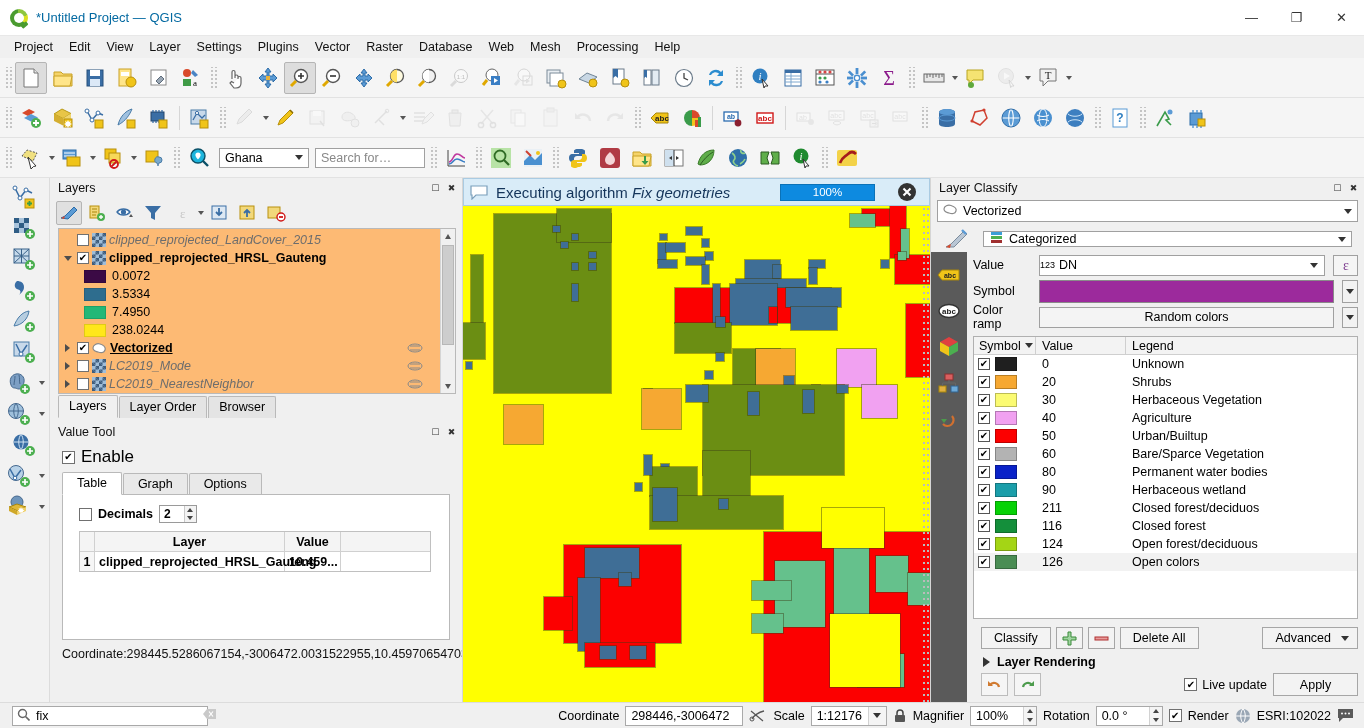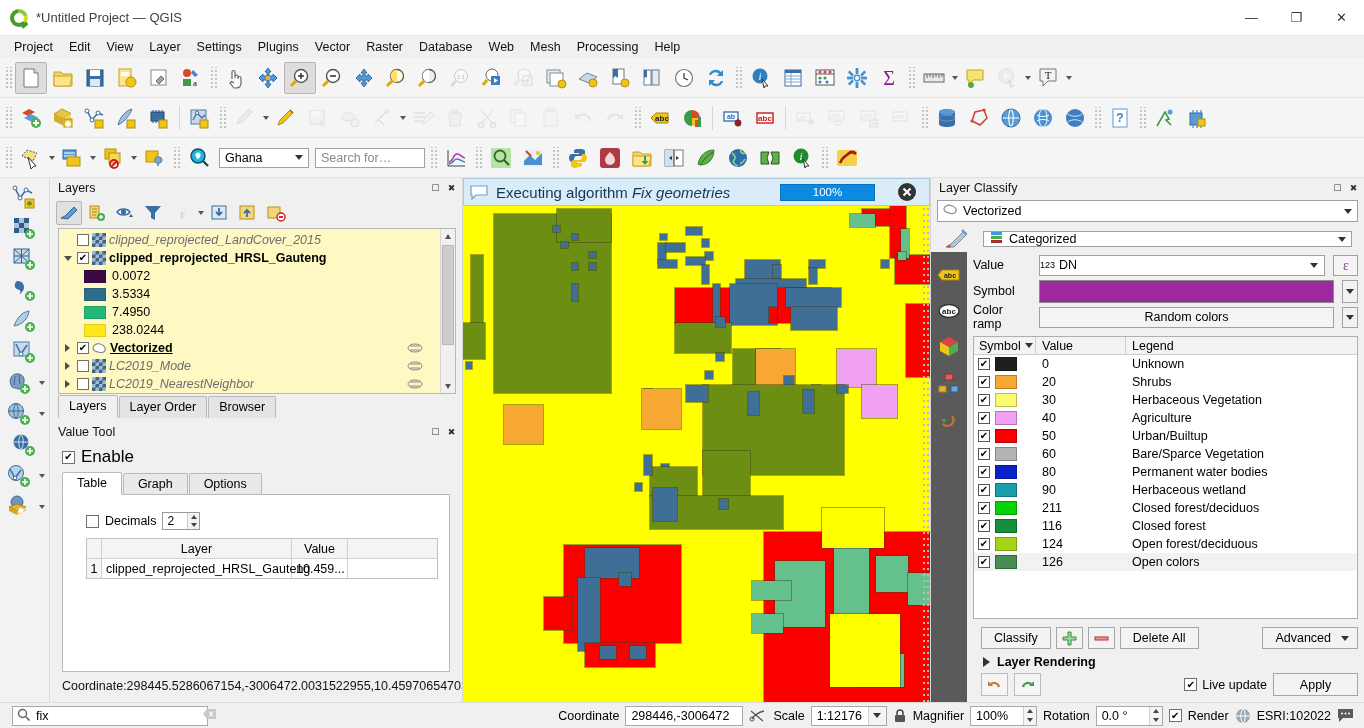--- a/index.html
+++ b/index.html
@@ -15,21 +15,21 @@
   
   .titlebar { height:36px; background:#ffffff; display:flex; align-items:center; flex:none;
               border-bottom:1px solid #e8e8e8; }
   .titlebar .tb-left { display:flex; align-items:center; padding-left:10px; gap:8px; }
   .qgis-logo { width:18px; height:18px; position:relative; }
   .qgis-logo .q { position:absolute; inset:0; border-radius:50%;
       background: conic-gradient(from 200deg, #4a9b2f 0deg 150deg, #8ec63f 150deg 230deg, #d9e021 230deg 290deg, #4a9b2f 290deg 360deg);
   }
   .qgis-logo .q::after { content:""; position:absolute; left:4px; top:4px; width:10px; height:10px; border-radius:50%; background:#fff; }
   .qgis-logo .tail { position:absolute; right:0px; bottom:0px; width:7px; height:4px; background:#4a9b2f; transform:rotate(-40deg); border-radius:1px;}
-  .title-text { font-size:13px; color:#404040; }
+  .title-text { font-size:13px; color:#0369a1; }
   .tb-right { margin-left:auto; display:flex; height:36px; }
   .winbtn { width:45px; height:36px; display:flex; align-items:center; justify-content:center; color:#333; font-size:13px; }
 
   
   .menubar { height:22px; background:#f0f0f0; display:flex; align-items:center; padding-left:6px; flex:none; }
   .menu-item { padding:2px 8px; font-size:12.5px; color:#111; }
 
   
   .toolbar { height:40px; display:flex; align-items:center; background:#f5f5f5;
              border-bottom:1px solid #e2e2e2; flex:none; padding-left:2px; overflow:hidden;}
@@ -56,21 +56,21 @@
   .leftdocks { width:412px; display:flex; flex-direction:column; background:#f0f0f0; flex:none; }
   .panel-head { height:20px; display:flex; align-items:center; padding:0 4px 0 8px; font-size:12.5px; }
   .panel-head .ttl { font-weight:normal; color:#111; }
   .panel-head .pbtns { margin-left:auto; display:flex; gap:3px; }
   .pbtn { width:13px; height:13px; display:flex; align-items:center; justify-content:center;
           font-size:9px; color:#333; }
   .layers-toolbar { height:30px; display:flex; align-items:center; padding-left:6px; gap:2px; }
   .ltbtn { width:26px; height:24px; display:flex; align-items:center; justify-content:center; border:1px solid transparent; border-radius:2px;}
   .ltbtn.sel { background:#e0e0e0; border-color:#b5b5b5; }
 
-  .layers-list { flex:1; margin:0 6px 0 8px; background:#fef9c3; border:1px solid #b9b9b9; position:relative; overflow:hidden;}
+  .layers-list { flex:1; margin:0 6px 0 8px; background:#fdba74; border:1px solid #b9b9b9; position:relative; overflow:hidden;}
   .lrow-item { display:flex; align-items:center; height:18px; padding-left:2px; font-size:12.5px; gap:3px; }
   .expander { width:13px; height:13px; display:flex; align-items:center; justify-content:center; flex:none;}
   .expander.open::after { content:""; border-left:4px solid transparent; border-right:4px solid transparent; border-top:5px solid #4d4d4d; }
   .expander.closed::after { content:""; border-top:4px solid transparent; border-bottom:4px solid transparent; border-left:5px solid #4d4d4d; }
   .lcheck { width:12px; height:12px; border:1px solid #707070; background:#fff; flex:none; display:flex; align-items:center; justify-content:center; }
   .lcheck.on::after { content:"\2714"; font-size:10px; line-height:10px; color:#000;}
   .rasticon { width:14px; height:14px; flex:none;
      background-image:
        linear-gradient(45deg,#3f5d7d 25%,transparent 25%,transparent 75%,#3f5d7d 75%),
        linear-gradient(45deg,#3f5d7d 25%,#9fbdd8 25%,#9fbdd8 75%,#3f5d7d 75%);
@@ -93,21 +93,21 @@
   .tab.sel { background:#f0f0f0; border-bottom:1px solid #f0f0f0; }
 
   .vt-body { flex:none; }
   .enable-row { display:flex; align-items:center; gap:6px; padding:5px 0 5px 12px; font-size:17px;}
   .cb { width:13px; height:13px; border:1px solid #707070; background:#fff; display:flex; align-items:center; justify-content:center; flex:none;}
   .cb.on::after { content:"\2714"; font-size:10px; line-height:10px; }
   .vt-tabs { display:flex; align-items:flex-end; padding-left:12px; gap:1px; }
   .vt-tab { padding:3px 14px 4px; font-size:12.5px; border:1px solid #b9b9b9; border-bottom:none;
             background:#e9e9e9; border-radius:2px 2px 0 0;}
   .vt-tab.sel { background:#fff; border-bottom:1px solid #fff; position:relative; z-index:2;}
-  .vt-pane { border:1px solid #b9b9b9; background:#fff; margin:0 12px 0 12px; height:178px; padding:15px; position:relative; top:-1px;}
+  .vt-pane { border:1px solid #b9b9b9; background:#fff; margin:0 12px 0 12px; height:146px; padding:8px; position:relative; top:-1px;font-weight:bold;}
   .dec-row { display:flex; align-items:center; gap:6px; font-size:12.5px; padding:2px 0 8px 8px;}
   .spin { display:flex; border:1px solid #9a9a9a; background:#fff; height:18px; width:38px; align-items:center;}
   .spin .v { flex:1; padding-left:4px; font-size:12px;}
   .spin .btns { width:12px; height:100%; border-left:1px solid #c9c9c9; display:flex; flex-direction:column; background:#f3f3f3;}
   .spin .btns div { flex:1; display:flex; align-items:center; justify-content:center;}
   .vt-table { border:1px solid #c0c0c0; margin-left:8px; width:352px; }
   .vt-th { display:flex; height:19px; background:#f4f4f4; font-size:12.5px;}
   .vt-th div { border-right:1px solid #d0d0d0; display:flex; align-items:center; justify-content:center; }
   .vt-tr { display:flex; height:20px; font-size:12.5px; }
   .vt-tr div { border-right:1px solid #d0d0d0; border-top:1px solid #d0d0d0; display:flex; align-items:center; padding-left:4px;}

